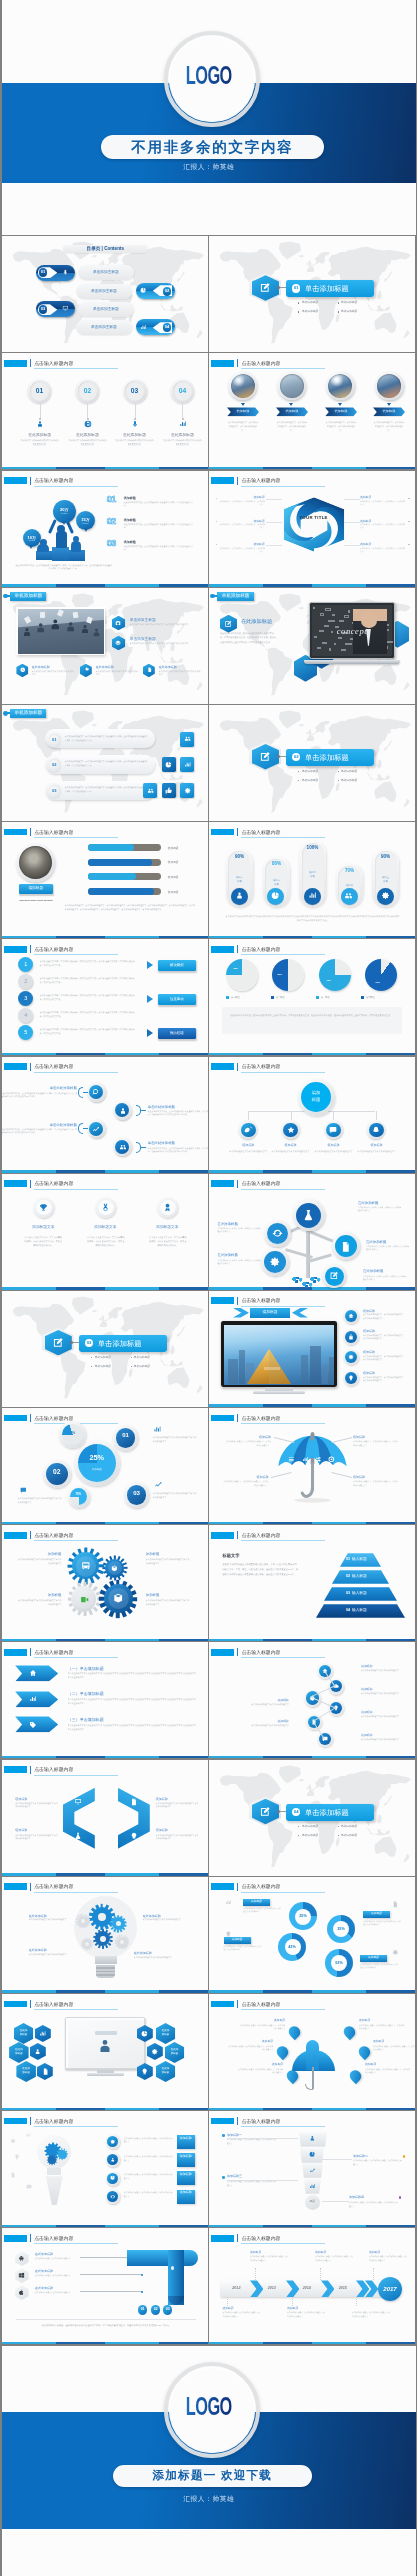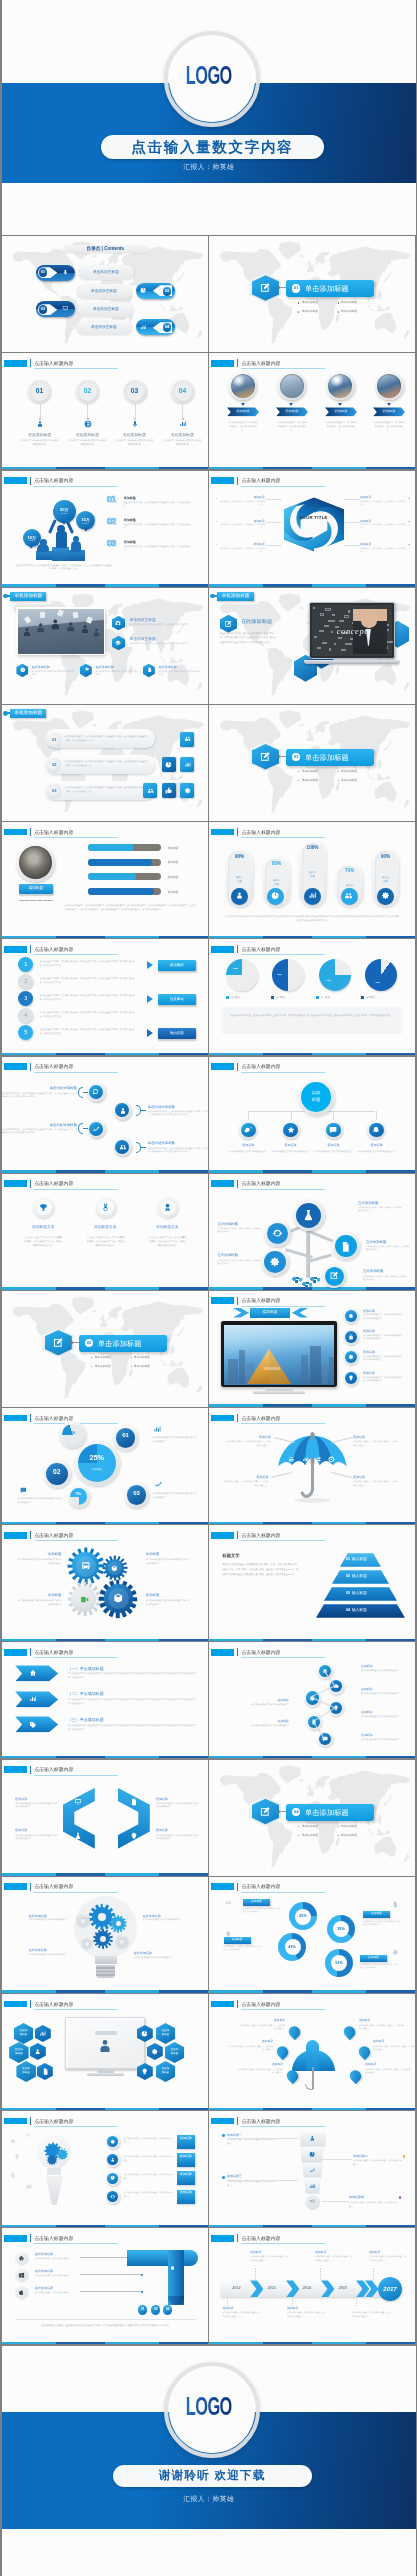--- a/index.html
+++ b/index.html
@@ -50,21 +50,21 @@
 
 <div class="page">
 <div class="slide hero">
       <div class="band"></div>
       <div class="ring"></div>
       <div class="ring2"></div>
       <div class="ringtxt">
         <span class="logo-word">LOGO</span>
       </div>
       <div class="pill">
-        <span>点击输入量数文字内容</span>
+        <span>不用非多余的文字内容</span>
       </div>
       <div class="pres">汇报人：帅英雄</div>
     </div>
 <div class="rows">
 <div class="row">
         <div class="slide cell">
           <svg class="wmap" viewBox="0 0 340 190" preserveAspectRatio="none" xmlns="http://www.w3.org/2000/svg">
             <path d="M17.8 31.0L23.3 26.2L31.5 25.0L42.4 26.2L53.4 26.2L66.1 27.4L78.9 26.2L83.4 21.3L89.8 21.3L97.1 22.5L104.4 28.6L111.7 37.1L119.0 48.1L115.3 54.2L109.0 56.6L106.2 61.5L101.7 65.1L96.2 73.7L96.2 81.0L93.5 74.9L88.0 76.1L84.4 76.1L81.6 79.7L81.6 85.8L86.2 89.5L89.8 91.9L93.5 99.2L98.0 100.4L94.4 101.7L92.6 98.0L88.0 94.3L83.4 91.9L74.3 87.0L69.8 83.4L66.1 76.1L63.4 71.2L59.8 68.8L57.0 61.5L57.0 53.0L50.6 46.9L45.2 39.6L37.0 38.3L29.7 42.0L22.4 40.8L18.8 35.9ZM117.2 11.6L133.6 9.1L150.0 12.8L151.8 23.7L140.8 31.0L129.0 38.3L120.8 31.0L115.3 21.3ZM97.1 100.4L101.7 98.0L109.9 98.0L115.3 101.7L122.6 105.3L124.4 111.4L129.9 113.8L138.1 117.5L136.3 126.0L134.5 132.1L126.3 141.8L121.7 151.6L117.2 152.8L113.5 160.1L110.8 166.2L108.0 174.7L102.6 175.9L104.4 167.4L103.5 156.4L105.3 147.9L106.2 135.7L100.8 128.4L98.0 118.7L97.1 109.0ZM154.5 94.3L155.4 85.8L160.9 79.7L165.4 72.4L172.7 67.6L180.0 66.3L187.3 73.7L192.8 72.4L199.2 73.7L201.0 77.3L203.7 84.6L209.2 96.8L216.5 96.8L213.7 105.3L208.3 113.8L206.4 123.6L206.4 132.1L201.9 140.6L198.2 147.9L192.8 152.8L186.4 154.0L180.9 133.3L181.8 118.7L178.2 106.5L173.6 104.1L165.4 105.3L159.1 101.7L155.4 96.8ZM160.9 67.6L161.8 59.0L168.2 59.0L172.7 59.0L173.6 53.0L170.0 50.5L171.8 49.3L177.3 45.7L180.0 44.4L181.8 43.2L187.3 45.7L190.0 43.2L192.8 38.3L190.0 38.3L191.9 32.3L197.3 31.0L199.2 26.2L190.0 26.2L183.7 28.6L179.1 33.5L174.6 37.1L177.3 40.8L175.5 45.7L170.0 48.1L165.4 50.5L161.8 55.4ZM195.5 61.5L201.9 66.3L206.4 66.3L210.1 62.7L215.6 62.7L217.4 74.9L213.7 74.9L210.1 81.0L216.5 81.0L221.0 81.0L221.9 84.6L224.7 81.0L226.5 81.0L230.1 81.0L232.0 82.2L235.6 87.0L238.3 101.7L242.9 104.1L243.8 91.9L250.2 84.6L253.8 85.8L256.6 91.9L259.3 100.4L263.8 109.0L265.7 99.2L269.3 98.0L269.3 89.5L266.6 85.8L270.2 85.8L273.0 84.6L276.6 83.4L281.2 73.7L281.2 66.3L284.8 62.7L286.6 59.0L289.4 59.0L293.0 53.0L295.7 45.7L299.4 46.9L300.3 39.6L306.7 39.6L315.8 37.1L324.9 38.3L333.1 32.3L329.4 28.6L317.6 26.2L297.6 22.5L288.4 23.7L273.0 21.3L261.1 17.7L250.2 18.9L239.2 22.5L232.0 22.5L224.7 26.2L217.4 26.2L210.1 29.8L202.8 31.0L197.3 38.3L200.1 44.4L201.9 54.2ZM273.9 138.2L277.5 135.7L281.2 132.1L285.7 128.4L289.4 126.0L293.9 126.0L299.4 124.8L302.1 129.7L303.9 134.5L307.6 140.6L309.4 146.7L306.7 156.4L303.0 158.9L297.6 157.7L294.8 154.0L288.4 150.3L283.9 151.6L277.5 154.0L274.8 152.8L273.0 143.0ZM288.4 73.7L290.3 70.0L293.9 68.8L297.6 62.7L299.4 59.0L302.1 57.8L301.2 60.3L298.5 65.1L294.8 70.0L291.2 74.9ZM327.6 154.0L331.3 157.7L329.4 161.3L325.8 165.0L322.2 167.4L321.2 165.0L324.9 158.9L325.8 155.2ZM214.6 126.0L215.6 130.9L213.7 139.4L211.0 141.8L209.2 138.2L210.1 130.9ZM164.5 50.5L167.3 49.3L169.1 46.9L168.2 43.2L167.3 39.6L164.5 40.8L164.5 44.4L165.4 46.9ZM160.9 48.1L163.6 48.1L164.5 44.4L160.9 44.4ZM148.1 32.3L153.6 31.0L157.2 32.3L154.5 34.7L150.0 34.7ZM279.3 104.1L283.0 102.9L284.8 99.2L284.8 94.3L283.0 89.5L280.2 89.5L279.3 94.3L277.5 99.2ZM256.6 104.1L259.3 109.0L264.8 113.8L266.6 118.7L272.0 121.1L275.7 122.3L279.3 118.7L277.5 115.0L282.1 112.6L283.9 117.5L289.4 121.1L293.9 116.3L298.5 115.0L297.6 121.1L290.3 122.3L283.0 123.6L273.9 122.3L266.6 121.1L261.1 111.4L257.5 106.5Z" fill="#e8e9eb"></path>
           </svg>
           <div class="cz" style="left:61px;top:8.5px;width:85px;height:8.5px;border-radius:4.3px;background:linear-gradient(180deg,#f4f5f6,#e7e9eb);box-shadow:0 0.6px 1.2px rgba(0,0,0,.09)"></div>
@@ -1921,18 +1921,18 @@
       </div>
 </div>
 <div class="slide footer">
       <div class="band"></div>
       <div class="ring"></div>
       <div class="ring2"></div>
       <div class="ringtxt">
         <span class="logo-word">LOGO</span>
       </div>
       <div class="pill">
-        <span>谢谢聆听  欢迎下载</span>
+        <span>添加标题一  欢迎下载</span>
       </div>
       <div class="pres">汇报人：帅英雄</div>
     </div>
 </div>
 
 
 </body></html>

